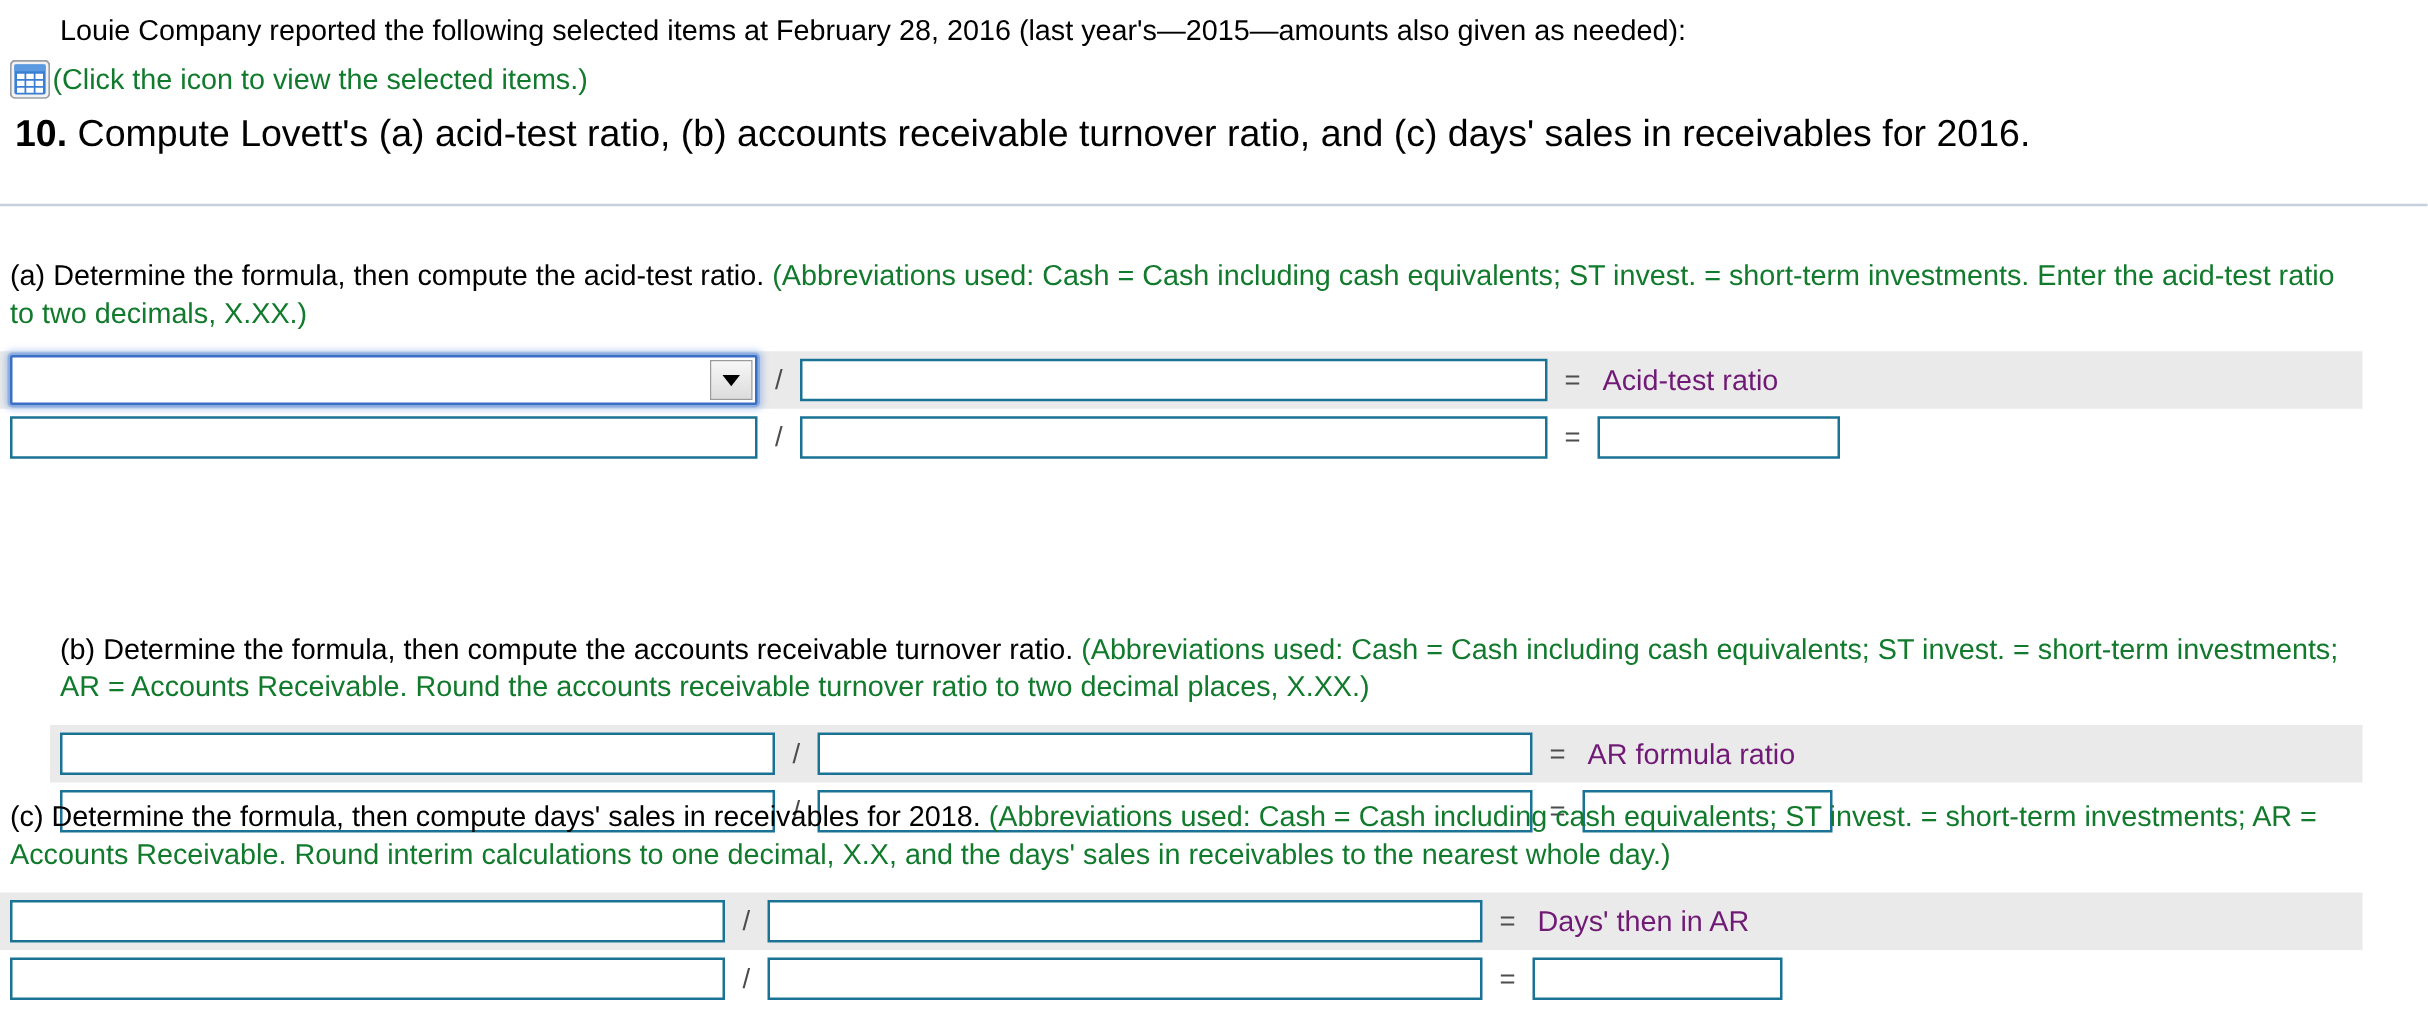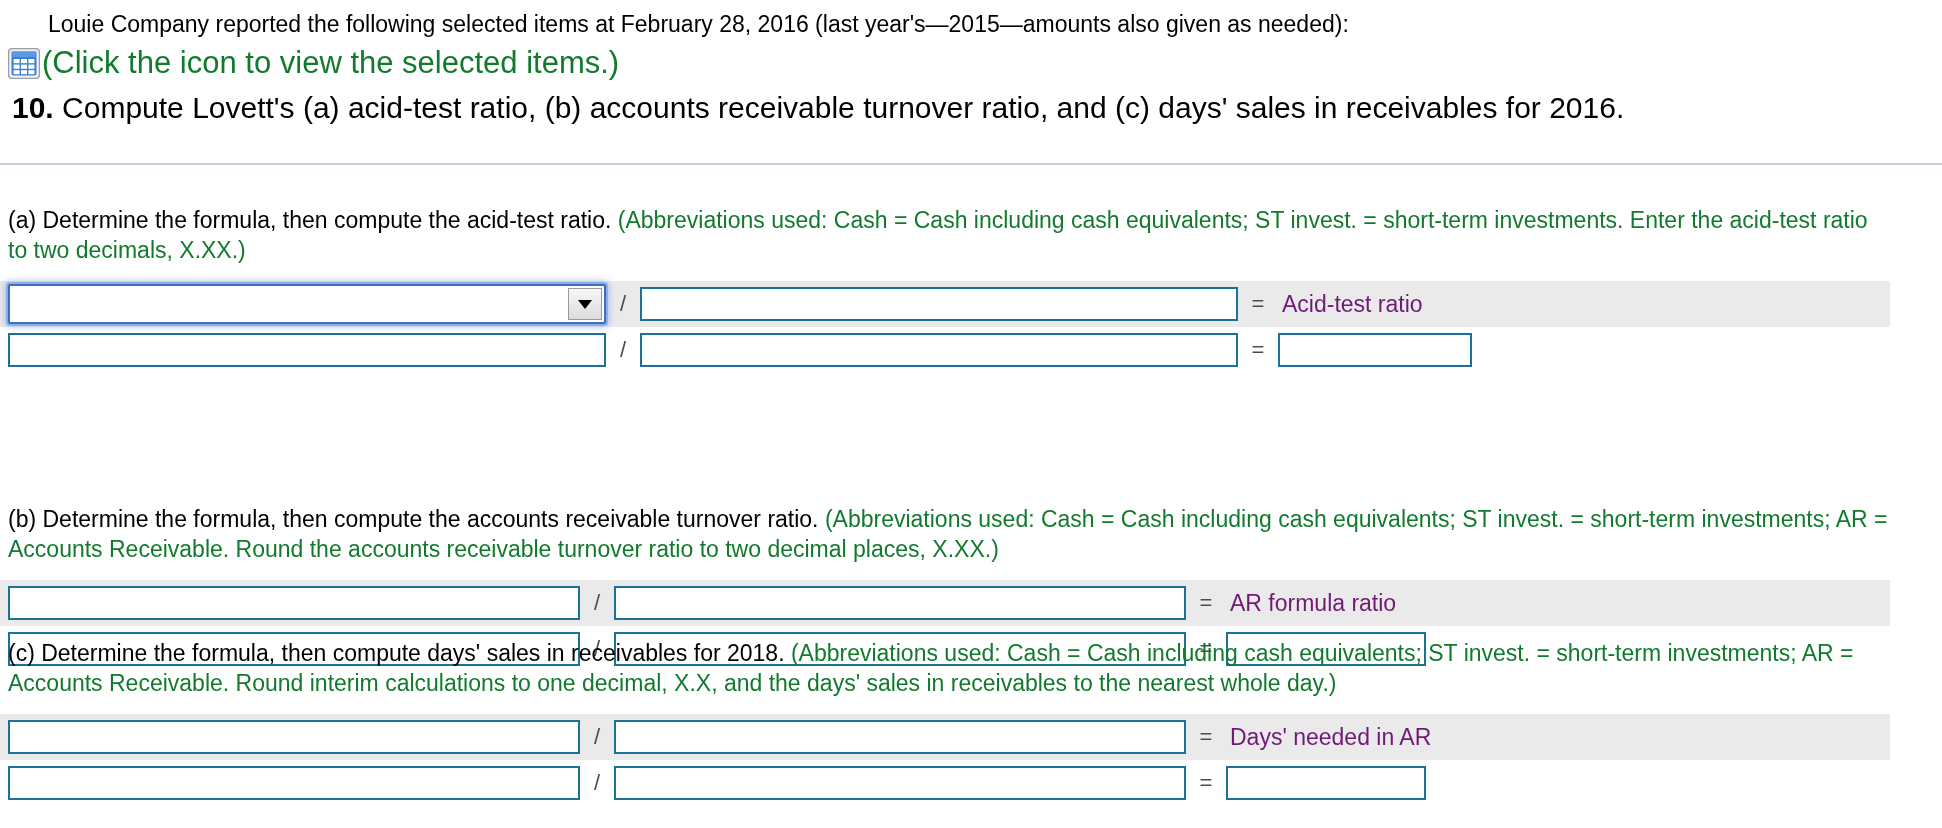--- a/index.html
+++ b/index.html
@@ -43,21 +43,21 @@
   }
 
   .grid-icon {
     width: 32px;
     height: 31px;
     flex: 0 0 auto;
     display: block;
   }
 
   .icon-caption {
-    font-size: 31px;
+    font-size: 23px;
     line-height: 28px;
     color: #117a2c;
     margin-left: 2px;
     white-space: nowrap;
   }
 
   .question-line {
     position: absolute;
     left: 12px;
     top: 94px;
@@ -72,21 +72,21 @@
     left: 0;
     top: 163px;
     width: 1942px;
     height: 2px;
     background: #c7cfdc;
   }
 
   
   .part { position: absolute; left: 0; width: 1890px; }
   .part-a { top: 205px; }
-  .part-b { top: 504px; }
+  .part-b { top: 504px; padding-left: 40px; }
   .part-c { top: 638px; }
 
   .prompt {
     padding-left: 8px;
     font-size: 23px;
     line-height: 30px;
     max-width: 1930px;
   }
   .hint { color: #117a2c; }
 
@@ -261,21 +261,21 @@
       <span>(c) Determine the formula, then compute days' sales in receivables for 2018.</span>
       <span class="hint">(Abbreviations used: Cash = Cash including cash equivalents; ST invest. = short-term investments; AR = Accounts Receivable. Round interim calculations to one decimal, X.X, and the days' sales in receivables to the nearest whole day.)</span>
     </div>
 
     <div class="formula-block">
       <div class="formula-row shaded">
         <div class="fld bc-num"></div>
         <div class="slash">/</div>
         <div class="fld bc-den"></div>
         <div class="eqls">=</div>
-        <div class="result-label">Days' needed in AR</div>
+        <div class="result-label">Days' then in AR</div>
       </div>
 
       <div class="formula-row">
         <div class="fld bc-num"></div>
         <div class="slash">/</div>
         <div class="fld bc-den"></div>
         <div class="eqls">=</div>
         <div class="fld bc-res"></div>
       </div>
     </div>

